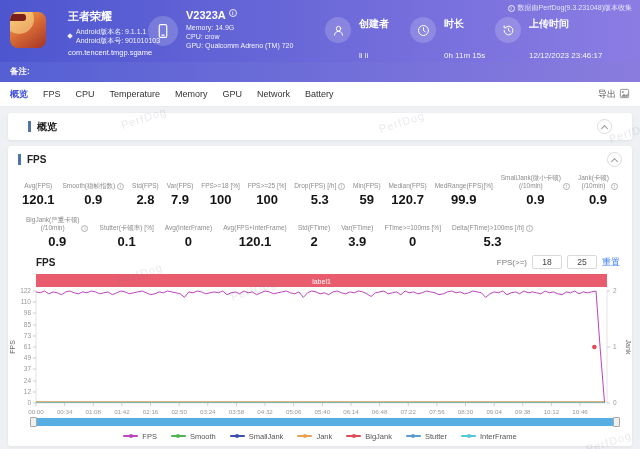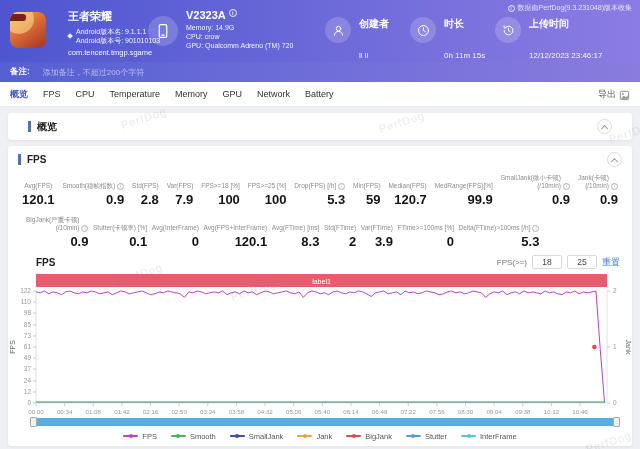--- a/index.html
+++ b/index.html
@@ -35,38 +35,38 @@
   
   .note-bar{height:20px;background:linear-gradient(90deg,#5560d3,#8a7cde);display:flex;align-items:center;padding:0 10px;gap:13px}
   .note-label{font-size:8.5px;font-weight:700;color:#fff;flex:0 0 auto}
   .note-input{flex:1;background:transparent;border:none;outline:none;font-size:8px;color:#fff;font-family:inherit}
   .note-input::placeholder{color:rgba(255,255,255,.55)}
 
   
   .tabs{height:25px;background:#fff;display:flex;align-items:center;padding:0 10px;border-bottom:1px solid #ebebeb;position:relative}
   .tab{font-size:9px;color:#333;margin-right:15px;cursor:pointer;white-space:nowrap}
   .tab.active{color:#4254d9;font-weight:700}
-  .export{position:absolute;right:10px;display:flex;align-items:flex-end;gap:3px;font-size:9px;color:#555;cursor:pointer}
+  .export{position:absolute;right:10px;display:flex;align-items:flex-start;gap:3px;font-size:9px;color:#555;cursor:pointer}
 
   
   main{padding:6px 8px;position:relative}
   .card{background:#fff;border-radius:3px;box-shadow:0 1px 3px rgba(0,0,0,.06)}
   .card.overview{padding:6px 10px;margin-bottom:6px}
   .card.fps{padding:6px 0 4px}
   .sec-head{display:flex;align-items:center;padding:0 10px}
   .sec-bar{width:3px;height:11px;background:#4f74a8;margin-right:6px;flex:0 0 auto}
   .sec-title{font-size:10px;font-weight:700;color:#222;flex:1}
   .collapse-btn{width:15px;height:15px;border:1px solid #dcdcdc;border-radius:50%;position:relative;cursor:pointer;flex:0 0 auto}
   .chev-up{position:absolute;left:4px;top:5.5px;width:5px;height:5px;border-left:1.2px solid #999;border-top:1.2px solid #999;transform:rotate(45deg)}
 
   
   .stats-row{display:flex;justify-content:space-between;margin-top:7px;padding:0 14px}
   .stats-row.second{margin-top:9px;padding:0 18px}
   .stats-row.second::after{content:"";width:70px}
-  .stat{text-align:right}
+  .stat{text-align:center}
   .stat-label{font-size:6.5px;color:#8c8c8c;white-space:pre-line;line-height:8px;min-height:16px;display:flex;align-items:flex-end;justify-content:center}
   .stat-value{font-size:13px;font-weight:700;color:#141414;margin-top:2px}
   .info-dot{display:inline-flex;align-items:center;justify-content:center;width:7px;height:7px;border:1px solid #b0b0b0;border-radius:50%;font-size:4.5px;color:#9a9a9a;margin-left:2px;flex:0 0 auto}
   .info-dot::after{content:"i"}
 
   
   .chart-toolbar{display:flex;align-items:center;margin-top:6px;padding:0 12px 0 28px}
   .chart-title{font-weight:700;font-size:10px;color:#222;flex:1}
   .fps-filter{display:flex;align-items:center;gap:5px;font-size:8px;color:#777}
   input.thresh{width:30px;height:14px;border:1px solid #d9d9d9;border-radius:2px;font-size:8.5px;text-align:center;color:#444;font-family:inherit;outline:none}
@@ -163,21 +163,20 @@
   </div>
 
   <div class="collect-note">
     <span class="circle-i" style="width:7px;height:7px;font-size:5px"></span>
     <span>数据由PerfDog(9.3.231048)版本收集</span>
   </div>
 </header>
 
 <div class="note-bar">
   <span class="note-label">备注:</span>
-  <input class="note-input" type="text" placeholder="添加备注，不超过200个字符" style="">
 </div>
 
 <nav class="tabs">
   <div style="display:flex;align-items:center">
       <div class="tab active">概览</div>
       <div class="tab">FPS</div>
       <div class="tab">CPU</div>
       <div class="tab">Temperature</div>
       <div class="tab">Memory</div>
       <div class="tab">GPU</div>
@@ -276,24 +275,20 @@
           <div class="stat-label"><span>Stutter(卡顿率) [%]</span></div>
           <div class="stat-value">0.1</div>
         </div>
         <div class="stat">
           <div class="stat-label"><span>Avg(InterFrame)</span></div>
           <div class="stat-value">0</div>
         </div>
         <div class="stat">
           <div class="stat-label"><span>Avg(FPS+InterFrame)</span></div>
           <div class="stat-value">120.1</div>
-        </div>
-        <div class="stat">
-          <div class="stat-label"><span>Avg(FTime) [ms]</span></div>
-          <div class="stat-value">8.3</div>
         </div>
         <div class="stat">
           <div class="stat-label"><span>Std(FTime)</span></div>
           <div class="stat-value">2</div>
         </div>
         <div class="stat">
           <div class="stat-label"><span>Var(FTime)</span></div>
           <div class="stat-value">3.9</div>
         </div>
         <div class="stat">

